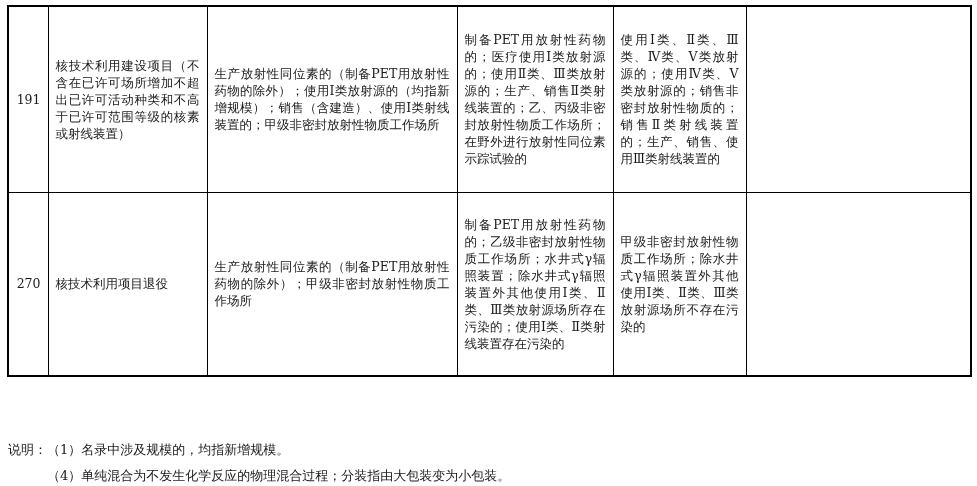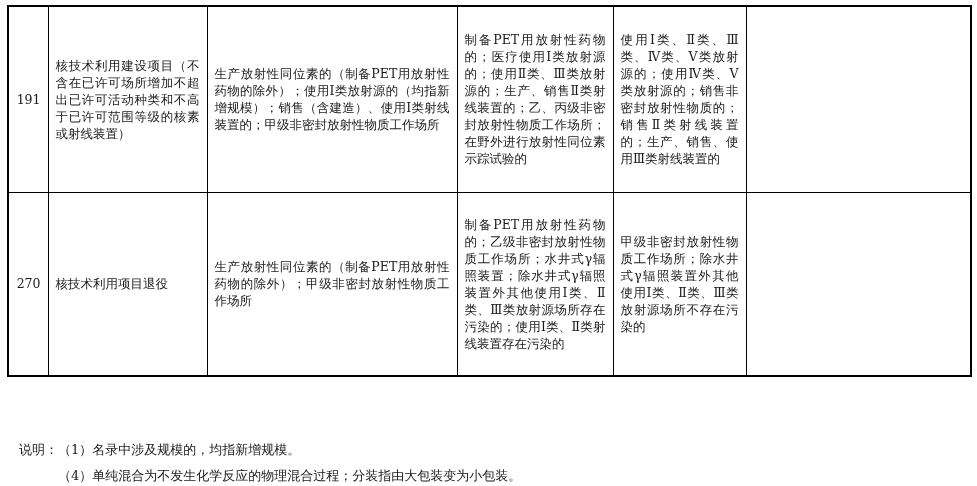--- a/index.html
+++ b/index.html
@@ -82,21 +82,21 @@
   }
   .notes {
     position: absolute;
     left: 8px;
     top: 437px;
     font-size: 13px;
     line-height: 26px;
     color: #1a1a1a;
     font-family: "DejaVu Serif", "Liberation Serif", serif;
   }
-  .note-line { white-space: nowrap; margin-left: 11px; }
+  .note-line { white-space: nowrap; }
   .note-line.indent { padding-left: 39px; }
 </style>
 </head>
 <body>
 
 <div class="page">
 
   <table class="doc-table">
     <colgroup>
       <col style="width:40px">

